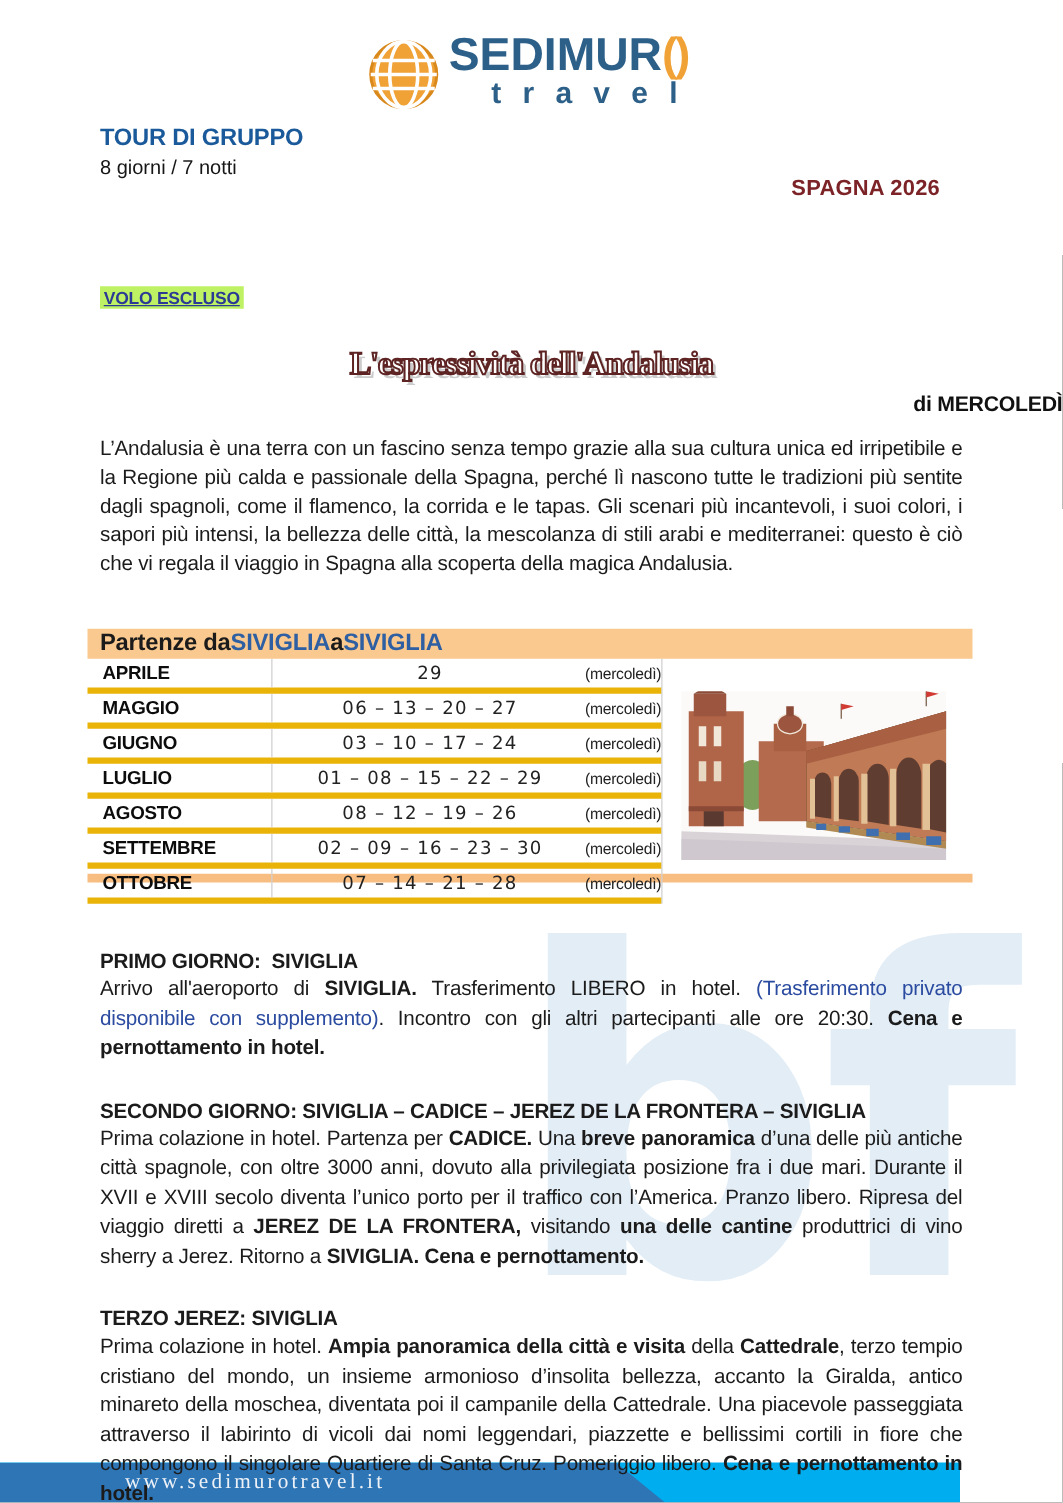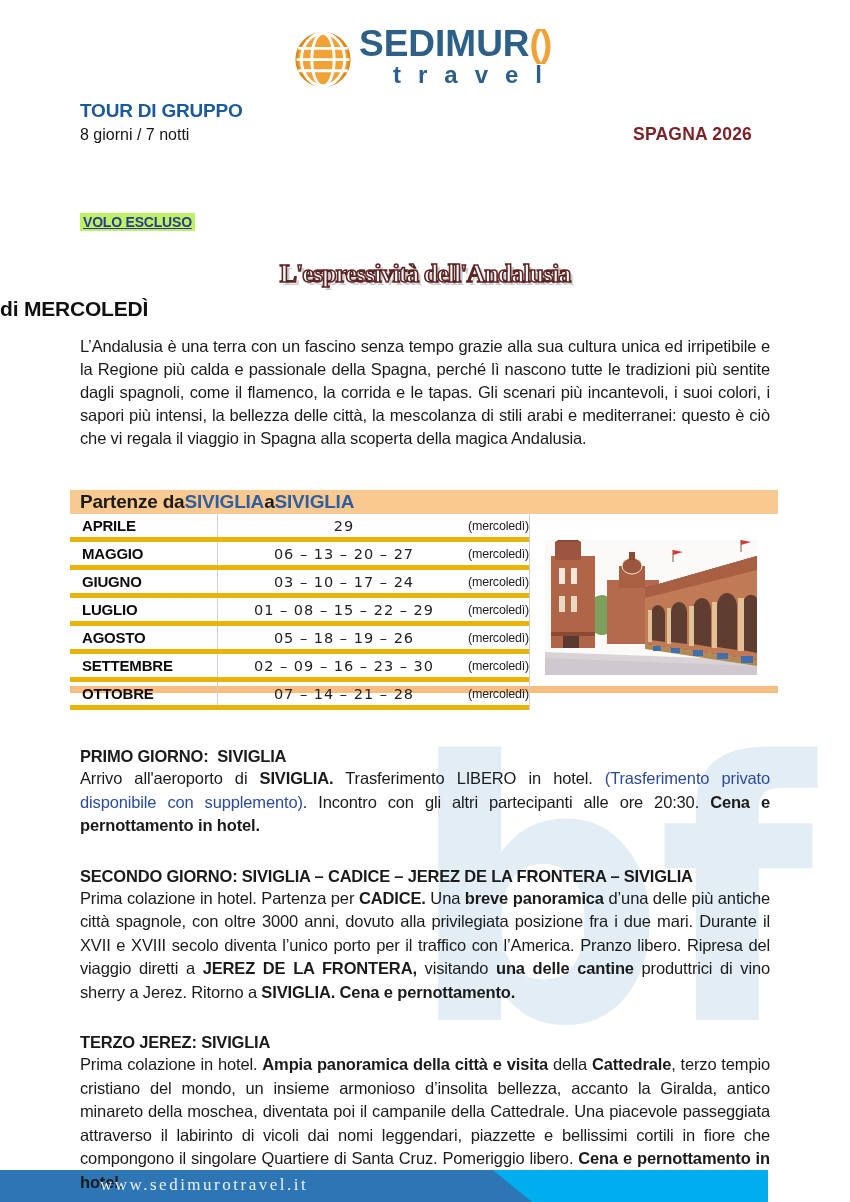--- a/index.html
+++ b/index.html
@@ -13,31 +13,31 @@
   .logo { margin-top:26px; display:flex; justify-content:center; align-items:flex-start; gap:4px; }
   .logo-globe { width:64px; height:64px; }
   .logo-text { display:flex; flex-direction:column; }
   .logo-brand { font-size:37px; font-weight:bold; color:#2d6089; letter-spacing:0px; line-height:36px; }
   .logo-brand .paren { color:#f0a236; letter-spacing:-2px; }
   .logo-sub { font-size:24px; font-weight:bold; color:#2d6089; letter-spacing:17px; padding-left:34px; line-height:26px; }
   
   .meta-row { margin:10px 80px 0 80px; display:flex; justify-content:space-between; }
   .tour-type { font-size:19px; font-weight:bold; color:#1a5a9a; letter-spacing:-0.2px; }
   .duration { font-size:16px; color:#161616; margin-top:4px; }
-  .season { font-size:17.5px; font-weight:bold; color:#7c2328; margin-top:24px; margin-right:18px; letter-spacing:0.2px; }
+  .season { font-size:17.5px; font-weight:bold; color:#7c2328; margin-top:40px; margin-right:18px; letter-spacing:0.2px; }
   .volo-wrap { margin:24px 80px 0 80px; }
   .volo { display:inline-block; background:#bef264; color:#2b3a94; font-size:14px; font-weight:bold; text-decoration:underline; padding:1px 3px; letter-spacing:-0.2px;margin-top:44px; }
   
   .main-title {
     margin-top:28px; text-align:center;
     font-family:Liberation Serif, serif; font-weight:bold; font-size:26px; letter-spacing:-1px;
     color:#ffffff; -webkit-text-stroke:1.6px #5e2323;
     text-shadow:3px 3px 0 #cccccc;
   }
-  .sub-title { text-align:left; font-size:21px; font-weight:bold; color:#111; margin-top:8px; letter-spacing:-0.2px; }
+  .sub-title { text-align:right; font-size:17px; font-weight:bold; color:#111; margin-top:8px; letter-spacing:-0.2px; }
   
   .intro { margin:14px 80px 0 80px; font-size:16.5px; line-height:23px; text-align:justify; letter-spacing:-0.15px; }
   
   .departures { margin:20px 72px 0 70px; width:708px; }
   .dep-banner { height:24px; background:#f9c98f; display:flex; align-items:center; padding-left:10px; font-size:19px; font-weight:bold; letter-spacing:-0.2px;margin-top:40px; }
   .dep-banner .c-siv { color:#2e5fa3; }
   .dep-body { position:relative; height:172px; }
   .dep-table { position:absolute; left:0; top:0; width:460px; border-right:1px solid #cfcfcf; }
   .dep-row { display:flex; align-items:center; height:28px; border-bottom:5px solid #eab308;justify-content:space-between; }
   .dep-month { width:148px; padding-left:12px; font-size:15px; font-weight:bold; color:#0c0c0c; letter-spacing:-0.2px; border-right:1px solid #cfcfcf; align-self:stretch; display:flex; align-items:center; }
@@ -131,21 +131,21 @@
             <span class="dep-dates">03 – 10 – 17 – 24</span>
             <span class="dep-weekday">(mercoledì)</span>
           </div>
           <div class="dep-row">
             <span class="dep-month">LUGLIO</span>
             <span class="dep-dates">01 – 08 – 15 – 22 – 29</span>
             <span class="dep-weekday">(mercoledì)</span>
           </div>
           <div class="dep-row">
             <span class="dep-month">AGOSTO</span>
-            <span class="dep-dates">05 – 18 – 19 – 26</span>
+            <span class="dep-dates">08 – 12 – 19 – 26</span>
             <span class="dep-weekday">(mercoledì)</span>
           </div>
           <div class="dep-row">
             <span class="dep-month">SETTEMBRE</span>
             <span class="dep-dates">02 – 09 – 16 – 23 – 30</span>
             <span class="dep-weekday">(mercoledì)</span>
           </div>
           <div class="dep-row">
             <span class="dep-month">OTTOBRE</span>
             <span class="dep-dates">07 – 14 – 21 – 28</span>

